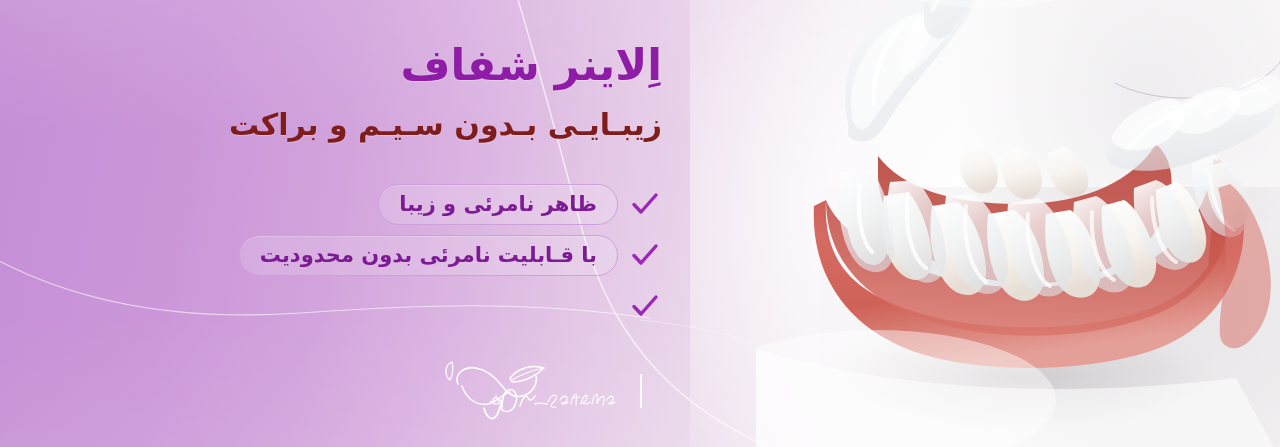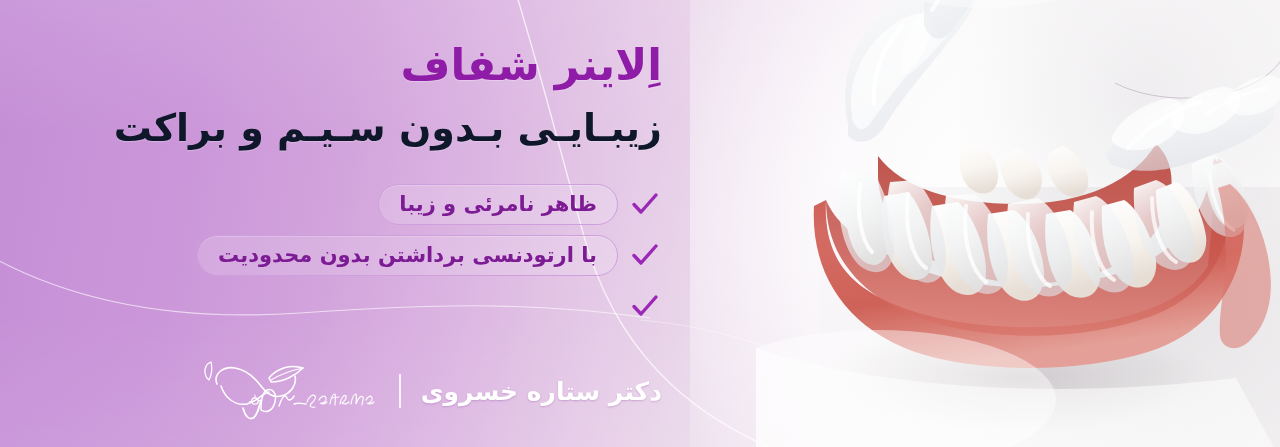--- a/index.html
+++ b/index.html
@@ -97,24 +97,24 @@
     line-height:1.05;
     white-space:nowrap;
     text-shadow:0 1px 1px rgba(255,255,255,0.28);
   }
 
   .subheadline {
     position:absolute;
     right:38px; top:108px;
     width:620px;
     font-family:"DejaVu Sans", sans-serif;
-    font-size:38px;
+    font-size:30px;
     font-weight:bold;
     letter-spacing:0.8px;
-    color:#0f172a;
+    color:#7f1d1d;
     line-height:1.1;
     white-space:nowrap;
     text-shadow:0 1px 1px rgba(255,255,255,0.25);
   }
 
   
   .features {
     position:absolute;
     right:38px; top:182px;
     width:650px;
@@ -374,36 +374,35 @@
         </span>
         <span class="pill">ظاهر نامرئی و زیبا</span>
       </div>
 
       <div class="feature-row">
         <span class="check">
           <svg width="30" height="30" viewBox="0 0 30 30" fill="none">
             <path d="M4 15.5 L11 23 L26 6" stroke="#9b27b6" stroke-width="3.4" stroke-linecap="round" stroke-linejoin="round" fill="none"></path>
           </svg>
         </span>
-        <span class="pill">با ارتودنسی برداشتن بدون محدودیت</span>
+        <span class="pill">با قـابلیت نامرئی بدون محدودیت</span>
       </div>
 
       <div class="feature-row">
         <span class="check">
           <svg width="30" height="30" viewBox="0 0 30 30" fill="none">
             <path d="M4 15.5 L11 23 L26 6" stroke="#9b27b6" stroke-width="3.4" stroke-linecap="round" stroke-linejoin="round" fill="none"></path>
           </svg>
         </span>
       </div>
 
     </div>
 
     <div class="footer">
 
-      <span class="doctor-name">دکتر ستاره خسروی</span>
 
       <span class="vdivider"></span>
 
       <span class="logo-mark">
         <svg width="180" height="62" viewBox="0 0 180 62" fill="none">
 
           <g stroke="#ffffff" fill="none" stroke-linecap="round" stroke-linejoin="round">
 
             <path d="M18 24 C14 14 24 6 36 8 C48 10 56 18 62 26
                      C68 34 74 38 82 36 C92 34 98 24 96 16" stroke-width="1.6"></path>

